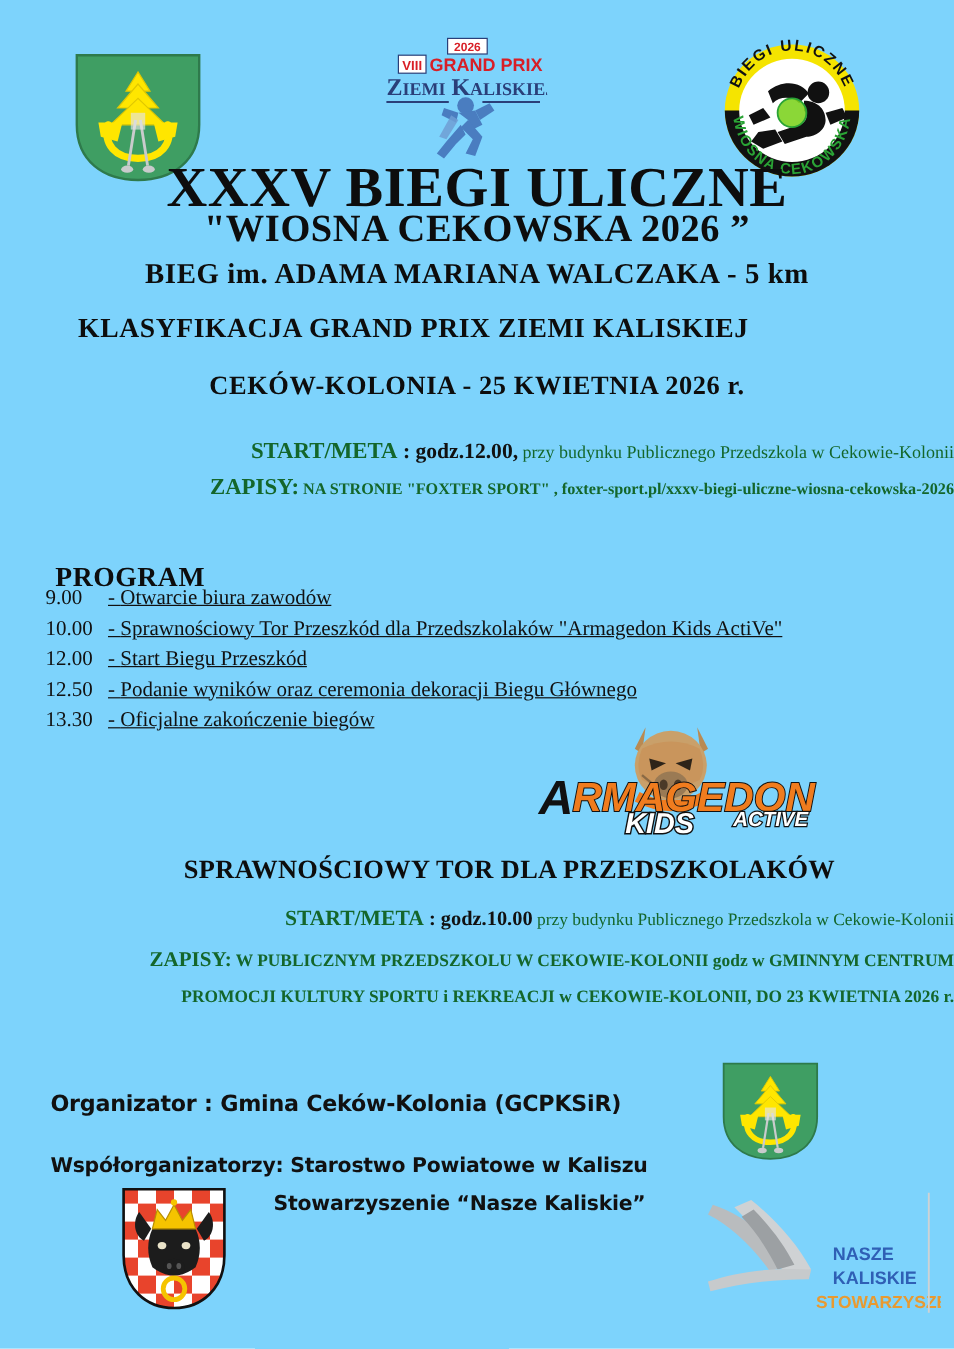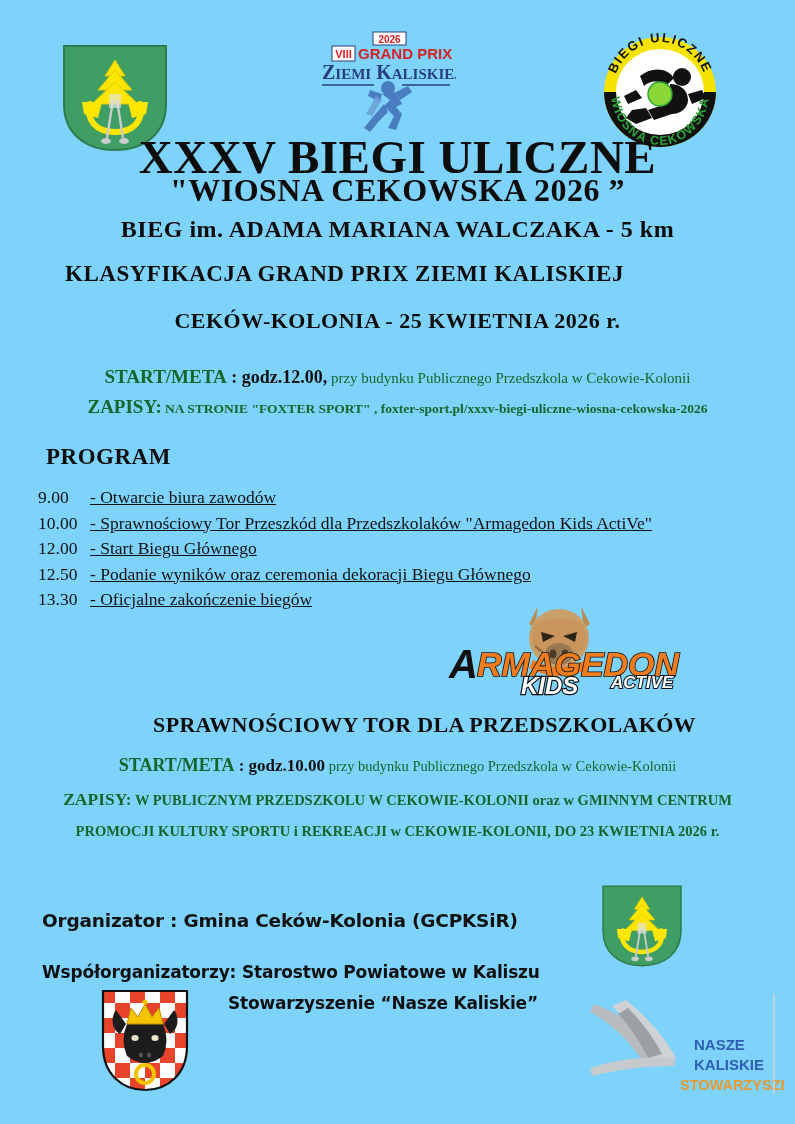--- a/index.html
+++ b/index.html
@@ -5,21 +5,21 @@
   html,body{margin:0;padding:0;background:#fff;}
   body{
     width:795px;height:1124px;position:relative;overflow:hidden;
     font-family:"Liberation Serif", serif;color:#111;
   }
   .page{position:relative;width:795px;height:1124px;background:#7dd3fc;}
 
   
   .abs{position:absolute;}
   .ctr{text-align:center;}
-  .nowrap{white-space:nowrap;}
+  .nowrap{white-space:nowrap;text-align:right;}
 
   
   #logo-cekow-top{left:60px;top:42px;width:110px;height:112px;}
   #logo-grandprix{left:316px;top:30px;width:140px;height:108px;}
   #logo-biegi{left:596px;top:32px;width:128px;height:118px;}
 
   
   .t-main{
     font-weight:700;letter-spacing:.5px;color:#0d0d0d;
     font-family:"Liberation Serif", serif;
@@ -35,21 +35,21 @@
   .blk{color:#111;}
   #info-start{left:0;top:366px;width:795px;font-size:17px;}
   #info-start .lead{font-size:19px;font-weight:700;}
   #info-start .hour{font-size:18px;font-weight:700;}
   #info-start .tail{font-size:15px;}
   #info-zapisy{left:0;top:396px;width:795px;font-size:15px;}
   #info-zapisy .lead{font-size:19px;font-weight:700;}
   #info-zapisy .tail{font-size:13.5px;font-weight:700;}
 
   
-  #program-heading{left:46px;top:444px;font-size:23px;font-weight:700;letter-spacing:.5px;}
+  #program-heading{left:46px;top:468px;font-size:23px;font-weight:700;letter-spacing:.5px;}
   #program-list{left:38px;top:485px;width:700px;text-decoration:underline;}
   .prog-row{font-size:17.5px;line-height:25.5px;white-space:nowrap;}
   .prog-time{display:inline-block;width:52px;}
 
   
   #logo-armagedon{left:443px;top:604px;width:250px;height:92px;}
 
   
   #kids-heading{left:0;top:712px;width:795px;font-size:22px;font-weight:700;letter-spacing:.3px;padding-left:27px;}
   #kids-start{left:0;top:755px;width:795px;font-size:16px;}
@@ -185,21 +185,21 @@
   <div class="abs t-main" id="program-heading">PROGRAM</div>
 
   <div class="abs" id="program-list">
     <div class="prog-row">
       <span class="prog-time">9.00</span><span>- </span><span>Otwarcie biura zawodów</span>
     </div>
     <div class="prog-row">
       <span class="prog-time">10.00</span><span>- </span><span>Sprawnościowy Tor Przeszkód dla  Przedszkolaków "Armagedon Kids ActiVe"</span>
     </div>
     <div class="prog-row">
-      <span class="prog-time">12.00</span><span>- </span><span>Start Biegu Głównego</span>
+      <span class="prog-time">12.00</span><span>- </span><span>Start Biegu Przeszkód</span>
     </div>
     <div class="prog-row">
       <span class="prog-time">12.50</span><span>- </span><span>Podanie wyników oraz ceremonia dekoracji  Biegu Głównego</span>
     </div>
     <div class="prog-row">
       <span class="prog-time">13.30</span><span>- </span><span>Oficjalne zakończenie biegów</span>
     </div>
   </div>
 
   <div class="abs" id="logo-armagedon">
@@ -229,21 +229,21 @@
     </svg>
   </div>
 
   <div class="abs ctr t-main" id="kids-heading">SPRAWNOŚCIOWY TOR  DLA PRZEDSZKOLAKÓW</div>
 
   <div class="abs ctr nowrap" id="kids-start">
     <span class="lead green">START/META</span><span class="hour blk"> : </span><span class="hour blk">godz.10.00</span><span class="tail green"> przy budynku Publicznego Przedszkola w Cekowie-Kolonii</span>
   </div>
 
   <div class="abs ctr nowrap green" id="kids-zapisy1">
-    <span class="lead">ZAPISY:</span><span> W PUBLICZNYM PRZEDSZKOLU W CEKOWIE-KOLONII  oraz w GMINNYM CENTRUM</span>
+    <span class="lead">ZAPISY:</span><span> W PUBLICZNYM PRZEDSZKOLU W CEKOWIE-KOLONII  godz w GMINNYM CENTRUM</span>
   </div>
 
   <div class="abs ctr nowrap green" id="kids-zapisy2">PROMOCJI  KULTURY SPORTU i REKREACJI  w CEKOWIE-KOLONII, DO 23 KWIETNIA 2026 r.</div>
 
   <div class="abs org" id="coorg-line">Współorganizatorzy: Starostwo Powiatowe w Kaliszu</div>
   <div class="abs org" id="org-line">Organizator : Gmina Ceków-Kolonia (GCPKSiR)</div>
   <div class="abs org" id="stow-line">Stowarzyszenie “Nasze Kaliskie”</div>
 
   <div class="abs" id="logo-cekow-bottom">
     <svg viewBox="0 0 110 112" width="84" height="88" aria-hidden="true">

